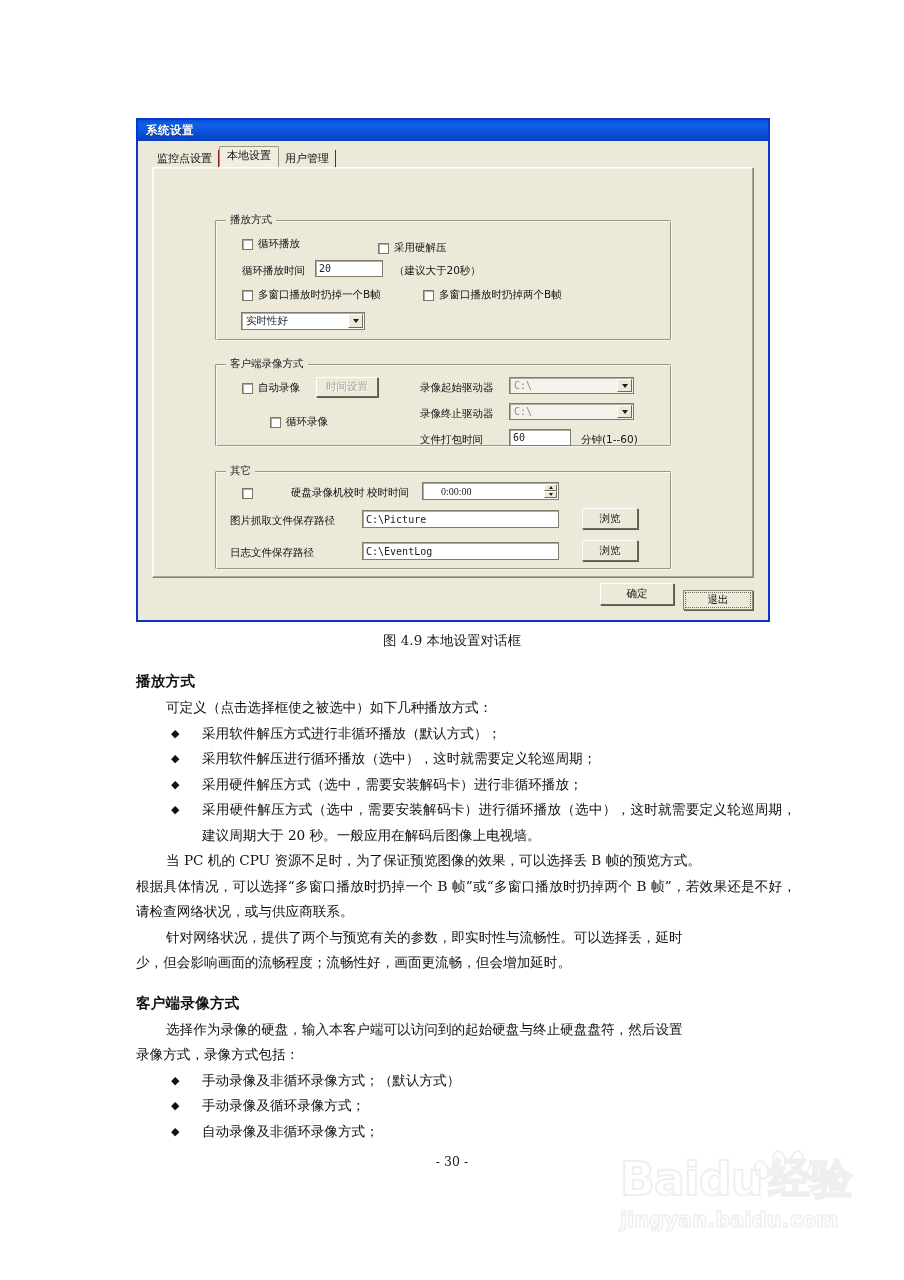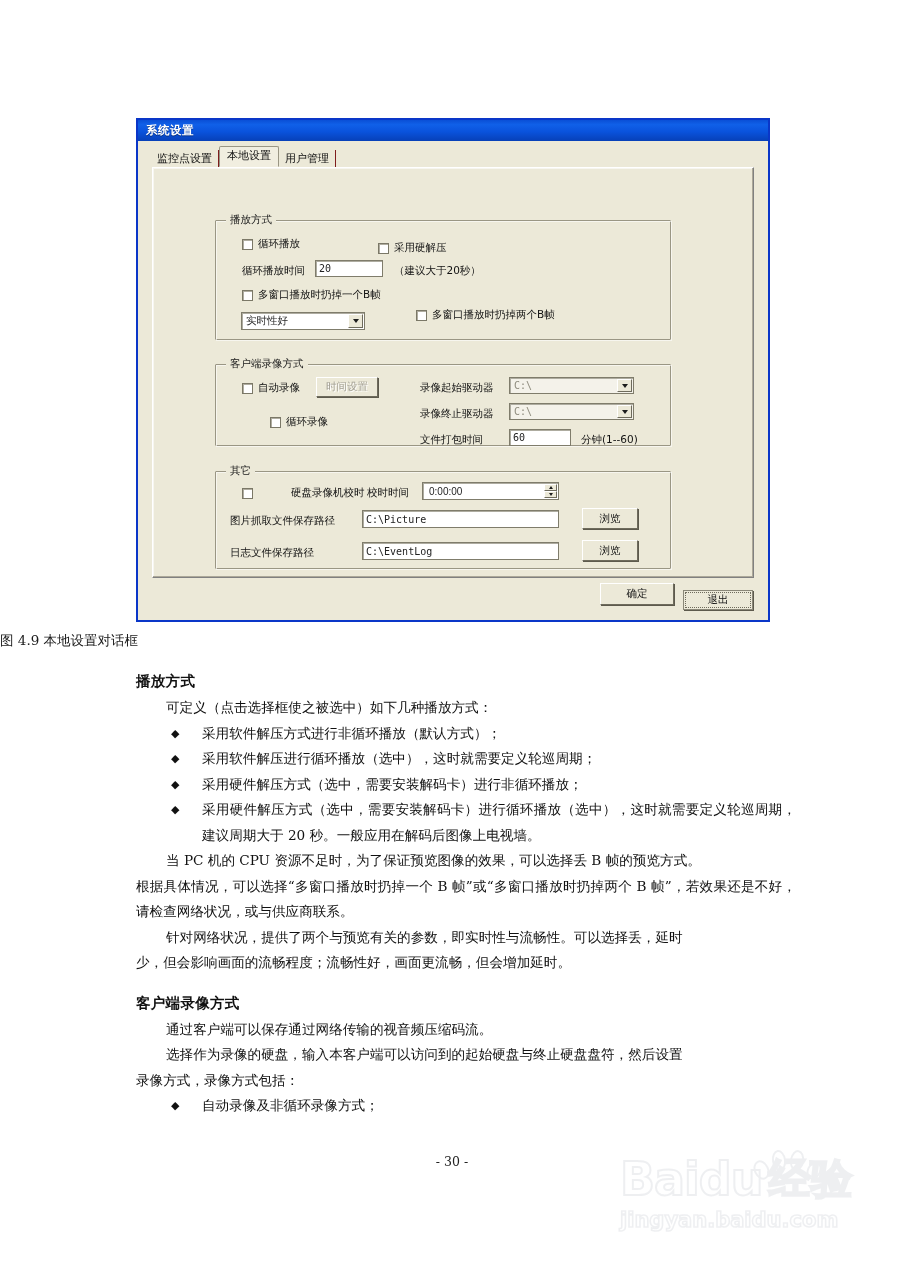--- a/index.html
+++ b/index.html
@@ -128,39 +128,40 @@
   }
   .combo.dim { background:#f4f2ea; }
   .combo.dim .val { color:#8e8b7d; }
   .tri-d { width:0;height:0;border-left:3px solid transparent;border-right:3px solid transparent;border-top:4px solid #1c1c1c; }
 
   .spin {
     position:absolute; background:#ffffff;
     border:1px solid #7f7c6b; box-shadow: inset 1px 1px 0 #aeaca0;
     display:flex; align-items:center;
   }
-  .spin .sval { flex:1; padding-left:6px; font-family:Liberation Sans, sans-serif; font-size:10px; color:#1e1e1e; }
+  .spin .sval { flex:1; padding-left:18px; font-family:Liberation Serif, serif; font-size:10px; color:#1e1e1e; }
   .spin .sbtns { width:13px; align-self:stretch; display:flex; flex-direction:column; margin:1px 1px 1px 0; }
   .spin .sb { flex:1; background:#ece9d8; border:1px solid #ffffff; border-right-color:#6e6b5c; border-bottom-color:#6e6b5c; display:flex; align-items:center; justify-content:center; }
   .tri-u-s { width:0;height:0;border-left:2.5px solid transparent;border-right:2.5px solid transparent;border-bottom:3px solid #1c1c1c; }
   .tri-d-s { width:0;height:0;border-left:2.5px solid transparent;border-right:2.5px solid transparent;border-top:3px solid #1c1c1c; }
 
   .btn {
     position:absolute; background:#ece9d8;
     border:1px solid #ffffff; border-right-color:#6e6b5c; border-bottom-color:#6e6b5c;
     box-shadow: 1px 1px 0 #5d5a4d;
     font-family:"DejaVu Sans", sans-serif; font-size:10.5px; color:#121212;
     display:flex; align-items:center; justify-content:center;text-align:center;
   }
   .btn.disabled { color:#a3a094; text-shadow:1px 1px 0 #ffffff; }
   .btn.dotted { border:1px solid #8a8778; box-shadow:1px 1px 0 #5d5a4d; outline:1px dotted #6e6b5c; outline-offset:-3px; }
 
   
   #caption {
     position:absolute; left:0; right:0; top:632px;
+    text-align:center;
     font-family:"DejaVu Serif", serif; font-size:13.5px; color:#1a1a1a;
   }
 
   
   #doc { position:absolute; left:136px; top:672px; width:660px; color:#111; }
   .h-sec {
     font-family:"DejaVu Serif", serif; font-size:14.5px; font-weight:bold;
     margin:0 0 4px 0; letter-spacing:.3px;
   }
   .p-ind {
@@ -244,21 +245,21 @@
           <div class="txtbox" style="left:99px; top:39px; width:68px; height:17px;">
             <span>20</span>
           </div>
           <div class="lbl" style="left:178px; top:43px;">（建议大于20秒）</div>
 
           <div class="chk" style="left:26px; top:67px;">
             <span class="box"></span>
             <span class="txt">多窗口播放时扔掉一个B帧</span>
           </div>
 
-          <div class="chk" style="left:200px; top:67px;margin-top:20px;">
+          <div class="chk" style="left:207px; top:67px;">
             <span class="box"></span>
             <span class="txt">多窗口播放时扔掉两个B帧</span>
           </div>
 
           <div class="combo" style="left:25px; top:91px; width:124px; height:18px;">
             <span class="val cn">实时性好</span>
             <span class="arrow">
                 <i class="tri-d"></i>
               </span>
           </div>
@@ -360,25 +361,26 @@
   </ul>
 
   <p class="p-ind">当 PC 机的 CPU 资源不足时，为了保证预览图像的效果，可以选择丢 B 帧的预览方式。</p>
   <p class="p-flat">根据具体情况，可以选择“多窗口播放时扔掉一个 B 帧”或“多窗口播放时扔掉两个 B 帧”，若效果还是不好，请检查网络状况，或与供应商联系。</p>
   <p class="p-ind">针对网络状况，提供了两个与预览有关的参数，即实时性与流畅性。可以选择丢，延时</p>
   <p class="p-flat">少，但会影响画面的流畅程度；流畅性好，画面更流畅，但会增加延时。</p>
 
   <div class="gap"></div>
 
   <div class="h-sec">客户端录像方式</div>
-  <p class="p-ind">通过客户端可以保存通过网络传输的视音频压缩码流。</p>
   <p class="p-ind">选择作为录像的硬盘，输入本客户端可以访问到的起始硬盘与终止硬盘盘符，然后设置</p>
   <p class="p-flat">录像方式，录像方式包括：</p>
 
   <ul class="bul">
+    <li>手动录像及非循环录像方式；（默认方式）</li>
+    <li>手动录像及循环录像方式；</li>
     <li>自动录像及非循环录像方式；</li>
   </ul>
 </div>
 
 <div id="pagenum">- 30 -</div>
 
 <div id="watermark">
   <div class="wm-row">
     <span class="wm-baidu">Baidu</span>
     <span class="wm-cn">经验</span>

